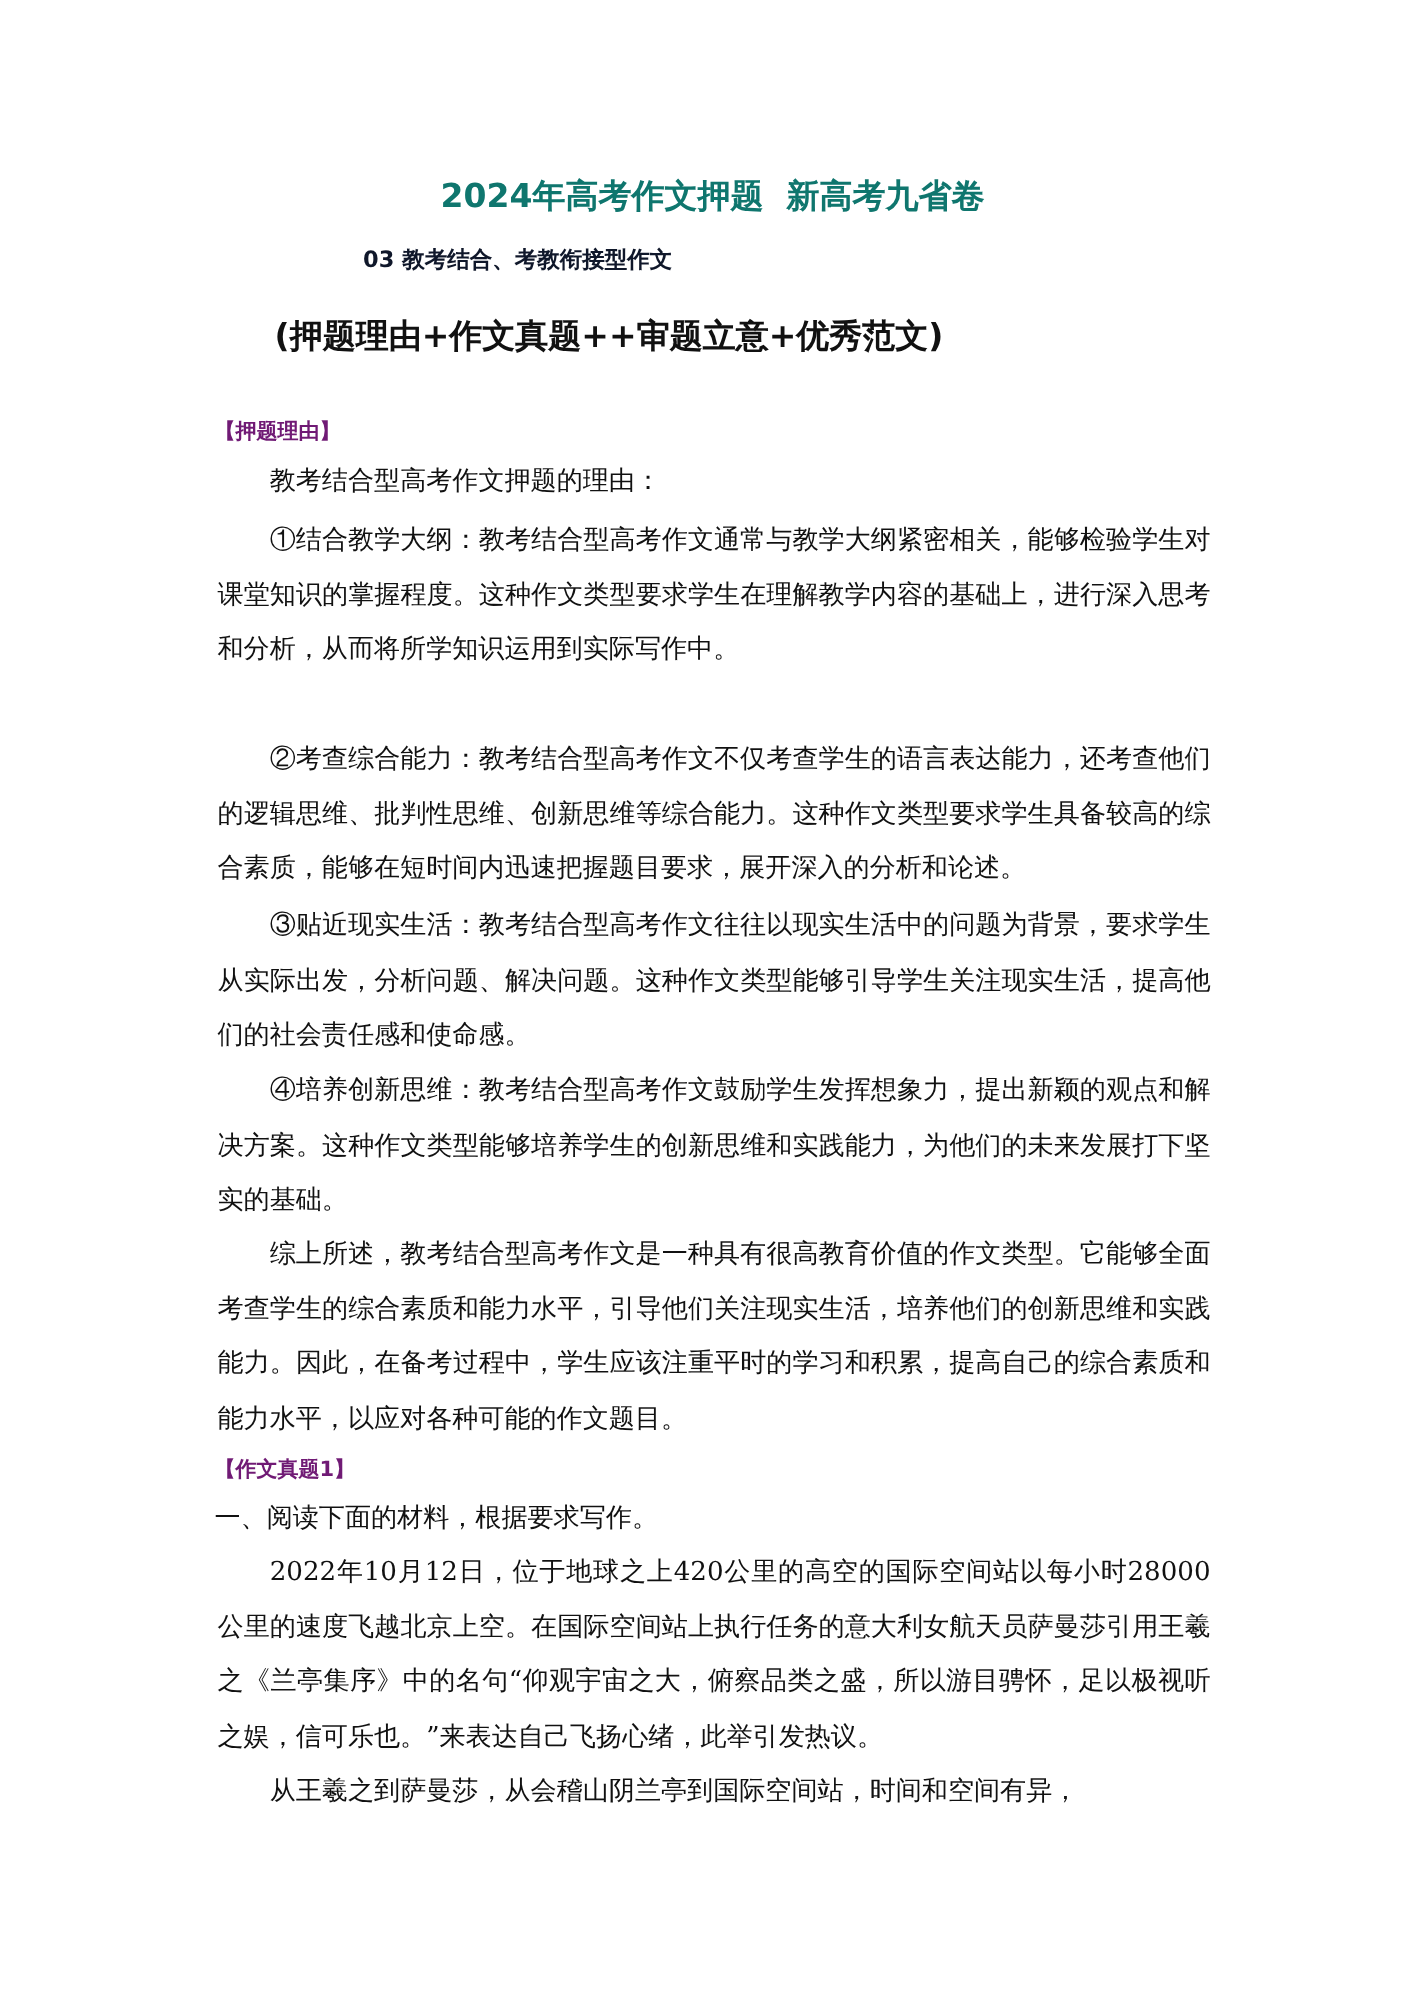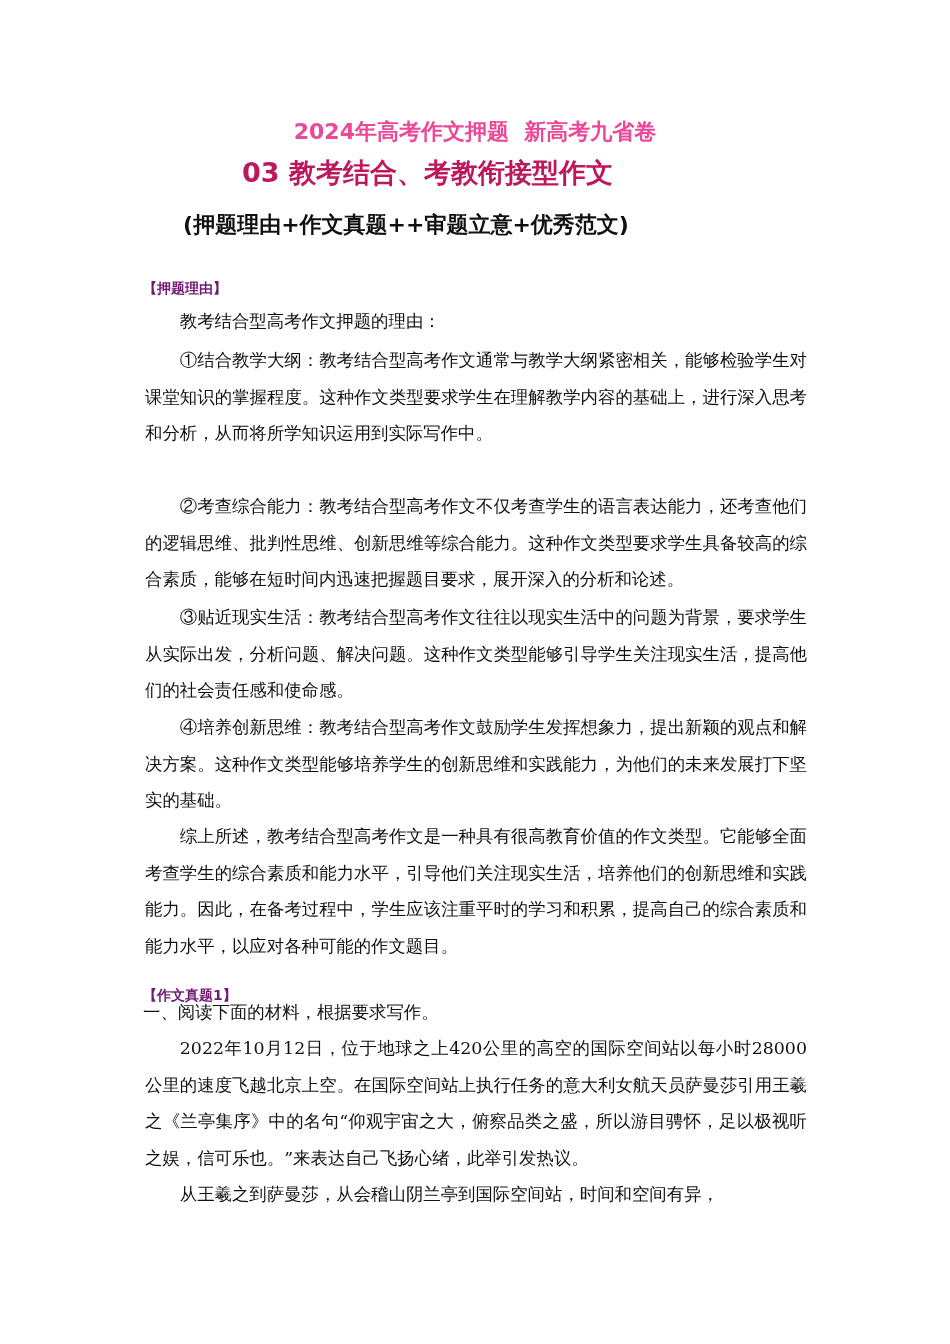--- a/index.html
+++ b/index.html
@@ -24,32 +24,32 @@
     .title-main {
       position: absolute;
       left: 0;
       width: 950px;
       top: 117px;
       text-align: center;
       font-family: "DejaVu Sans", sans-serif;
       font-weight: bold;
       font-size: 22px;
       line-height: 30px;
-      color: #ec4899;
+      color: #0f766e;
       white-space: pre;
     }
     .title-sub {
       position: absolute;
       left: 242px;
       top: 158px;
       font-family: "DejaVu Sans", sans-serif;
       font-weight: bold;
-      font-size: 27px;
+      font-size: 15px;
       line-height: 30px;
-      color: #be185d;
+      color: #0f172a;
       white-space: pre;
     }
     .title-paren {
       position: absolute;
       left: 0;
       width: 812px;
       top: 210px;
       text-align: center;
       font-family: "DejaVu Sans", sans-serif;
       font-weight: bold;
@@ -98,21 +98,21 @@
   <p class="body-text indent" style="top:342px;">①结合教学大纲：教考结合型高考作文通常与教学大纲紧密相关，能够检验学生对课堂知识的掌握程度。这种作文类型要求学生在理解教学内容的基础上，进行深入思考和分析，从而将所学知识运用到实际写作中。</p>
 
   <p class="body-text indent" style="top:452px;margin-top:36px;">②考查综合能力：教考结合型高考作文不仅考查学生的语言表达能力，还考查他们的逻辑思维、批判性思维、创新思维等综合能力。这种作文类型要求学生具备较高的综合素质，能够在短时间内迅速把握题目要求，展开深入的分析和论述。</p>
 
   <p class="body-text indent" style="top:709px;">④培养创新思维：教考结合型高考作文鼓励学生发挥想象力，提出新颖的观点和解决方案。这种作文类型能够培养学生的创新思维和实践能力，为他们的未来发展打下坚实的基础。</p>
 
   <p class="body-text indent" style="top:599px;">③贴近现实生活：教考结合型高考作文往往以现实生活中的问题为背景，要求学生从实际出发，分析问题、解决问题。这种作文类型能够引导学生关注现实生活，提高他们的社会责任感和使命感。</p>
 
   <p class="body-text indent" style="top:818px;">综上所述，教考结合型高考作文是一种具有很高教育价值的作文类型。它能够全面考查学生的综合素质和能力水平，引导他们关注现实生活，培养他们的创新思维和实践能力。因此，在备考过程中，学生应该注重平时的学习和积累，提高自己的综合素质和能力水平，以应对各种可能的作文题目。</p>
 
-  <div class="section-head" style="top:966px;margin-top:15px;">【作文真题1】</div>
+  <div class="section-head" style="top:966px;">【作文真题1】</div>
 
   <p class="body-text" style="top:994px; left:143px;">一、阅读下面的材料，根据要求写作。</p>
 
   <p class="body-text indent" style="top:1030px;">2022年10月12日，位于地球之上420公里的高空的国际空间站以每小时28000公里的速度飞越北京上空。在国际空间站上执行任务的意大利女航天员萨曼莎引用王羲之《兰亭集序》中的名句“仰观宇宙之大，俯察品类之盛，所以游目骋怀，足以极视听之娱，信可乐也。”来表达自己飞扬心绪，此举引发热议。</p>
 
   <p class="body-text indent" style="top:1176px;">从王羲之到萨曼莎，从会稽山阴兰亭到国际空间站，时间和空间有异，</p>
 
 </div>
 
 </body></html>

